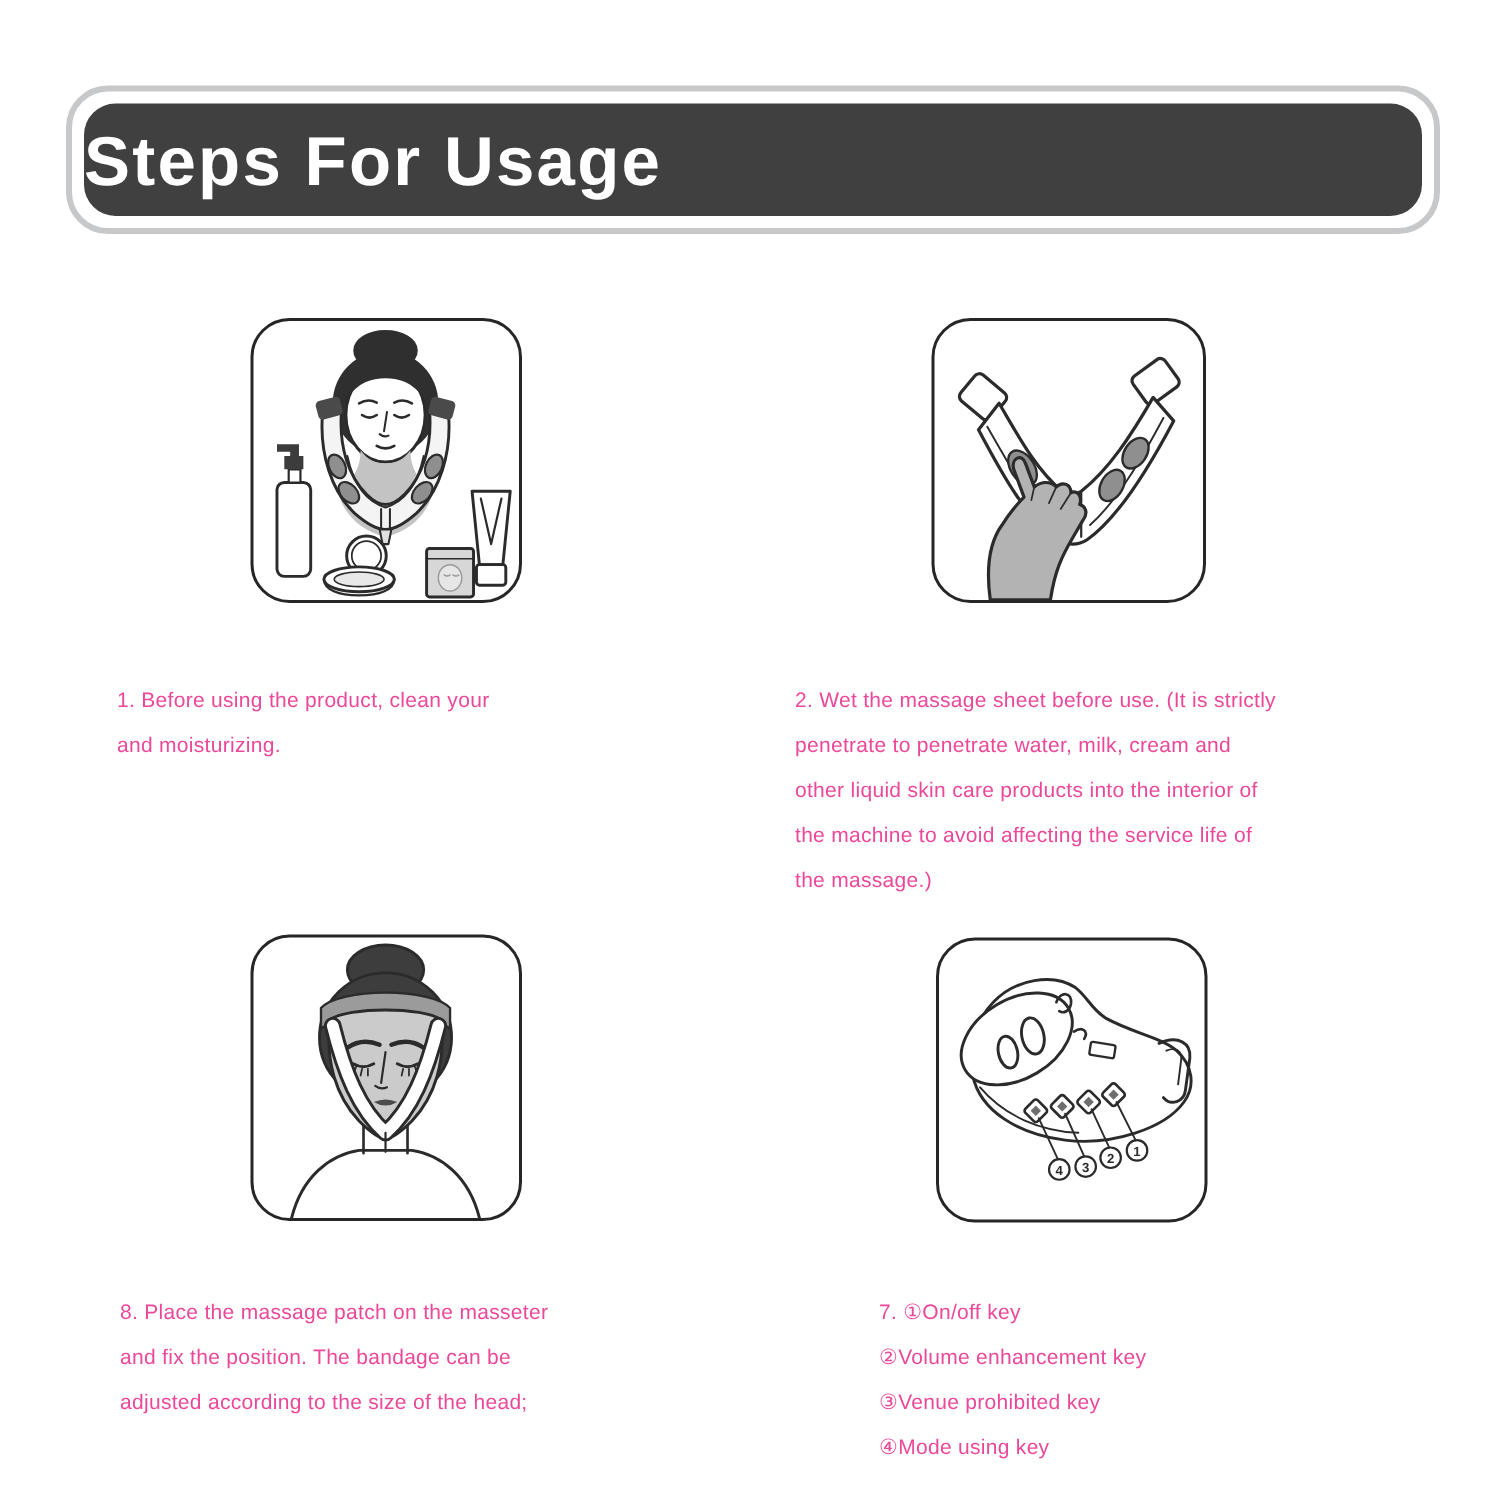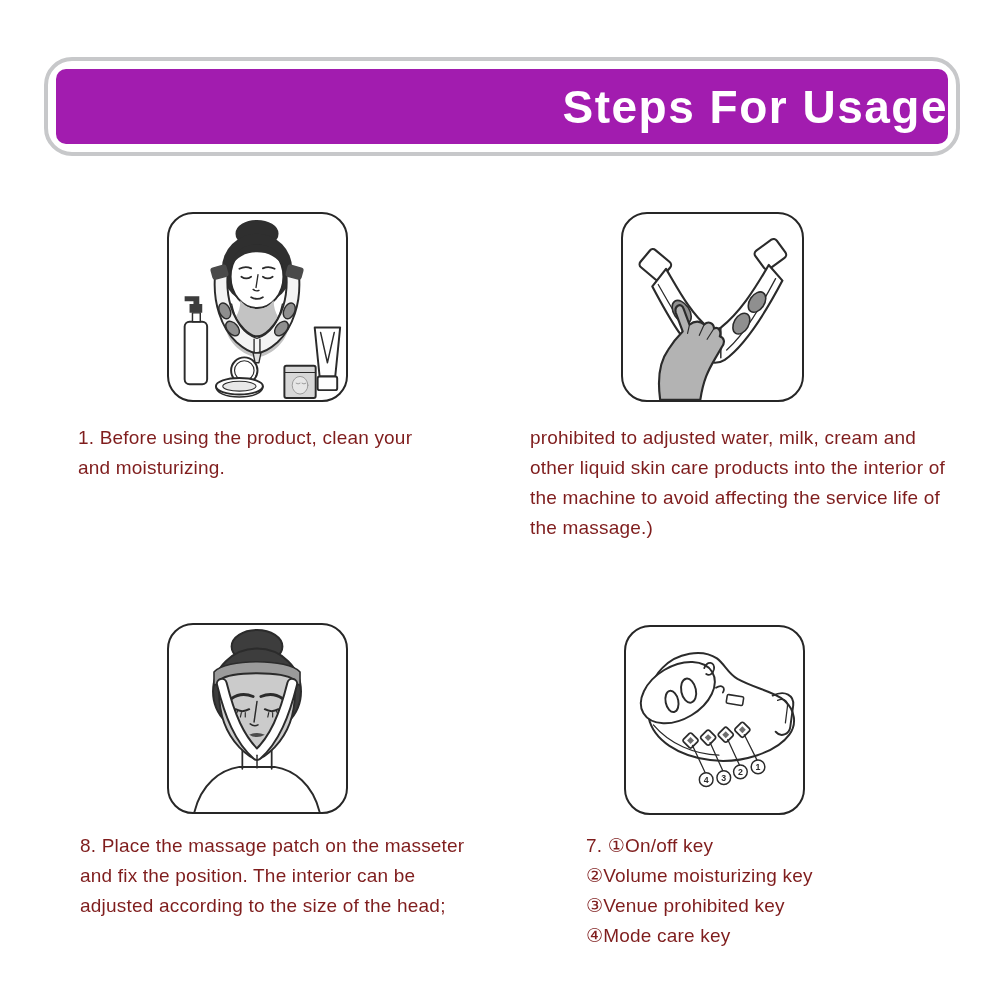--- a/index.html
+++ b/index.html
@@ -6,38 +6,38 @@
   .page{
     position:relative;width:1000px;height:1000px;background:#ffffff;overflow:hidden;
     font-family:"Liberation Sans","DejaVu Sans",sans-serif;color:#1e1e1e;
   }
   
   .banner-outer{
     position:absolute;left:44px;top:57px;width:916px;height:99px;box-sizing:border-box;
     border:4px solid #c7c8ca;border-radius:28px;padding:8px;background:#ffffff;
   }
   .banner-inner{
-    width:100%;height:100%;box-sizing:border-box;background:#a21caf;border-radius:10px;
-    display:flex;align-items:center;justify-content:flex-end;
+    width:100%;height:100%;box-sizing:border-box;background:#404040;border-radius:21px;
+    display:flex;align-items:center;justify-content:flex-start;
   }
   .banner-title{
     margin:0;color:#ffffff;font-size:46px;font-weight:700;letter-spacing:1.5px;line-height:1;
   }
   
   .figure{
     position:absolute;box-sizing:border-box;border:2.5px solid #262626;border-radius:26px;
     background:#fff;overflow:hidden;
   }
   .figure svg{width:100%;height:100%;display:block;}
   .fig1{left:167px;top:212px;width:181px;height:190px;}
   .fig2{left:621px;top:212px;width:183px;height:190px;}
   .fig3{left:167px;top:623px;width:181px;height:191px;}
   .fig4{left:624px;top:625px;width:181px;height:190px;}
   
-  .step-text{position:absolute;font-size:19px;color:#7f1d1d;}
+  .step-text{position:absolute;font-size:14px;color:#ec4899;margin-top:28px;}
   .step-text .line{height:30px;line-height:30px;white-space:nowrap;letter-spacing:0.2px;}
   .t1{left:78px;top:423px;}
   .t2{left:530px;top:423px;}
   .t3{left:80px;top:831px;}
   .t4{left:586px;top:831px;}
   .callout-num{font-size:9px;font-weight:bold;}
 </style>
 </head>
 <body>
 
@@ -184,32 +184,33 @@
       </g>
     </svg>
   </div>
 
   <div class="step-text t1">
     <div class="line">1. Before using the product, clean your</div>
     <div class="line">and moisturizing.</div>
   </div>
 
   <div class="step-text t2">
-    <div class="line">prohibited to adjusted water, milk, cream and</div>
+    <div class="line">2. Wet the massage sheet before use. (It is strictly</div>
+    <div class="line">penetrate to penetrate water, milk, cream and</div>
     <div class="line">other liquid skin care products into the interior of</div>
     <div class="line">the machine to avoid affecting the service life of</div>
     <div class="line">the massage.)</div>
   </div>
 
   <div class="step-text t3">
     <div class="line">8. Place the massage patch on the masseter</div>
-    <div class="line">and fix the position. The interior can be</div>
+    <div class="line">and fix the position. The bandage can be</div>
     <div class="line">adjusted according to the size of the head;</div>
   </div>
 
   <div class="step-text t4">
     <div class="line">7. ①On/off key</div>
-    <div class="line">②Volume moisturizing key</div>
+    <div class="line">②Volume enhancement key</div>
     <div class="line">③Venue prohibited key</div>
-    <div class="line">④Mode care key</div>
+    <div class="line">④Mode using key</div>
   </div>
 
 </div>
 
 </body></html>

